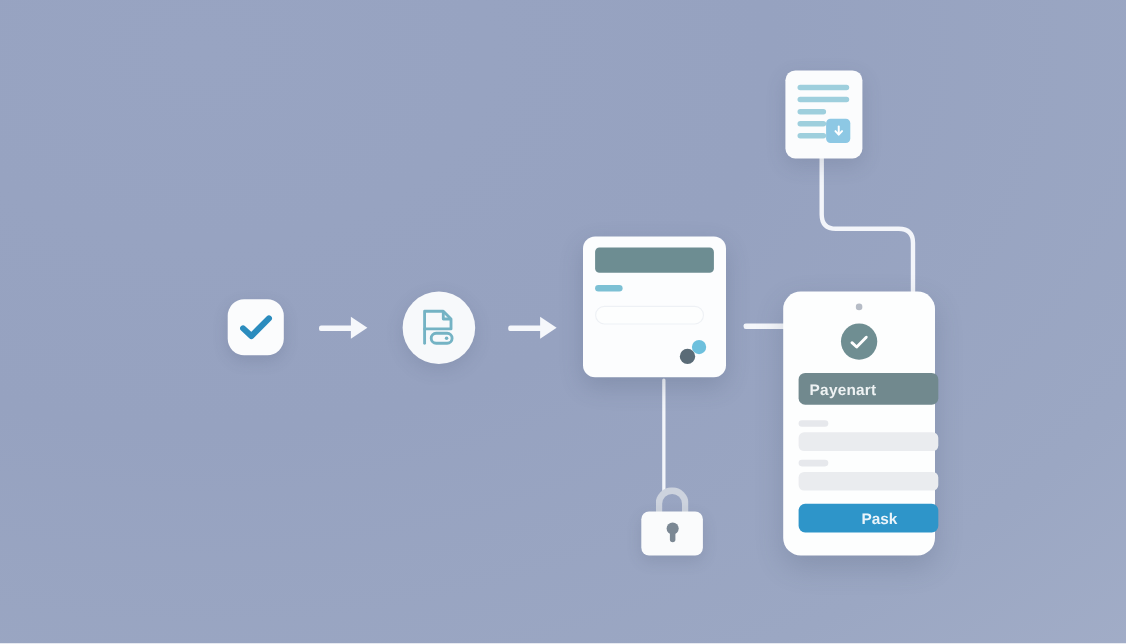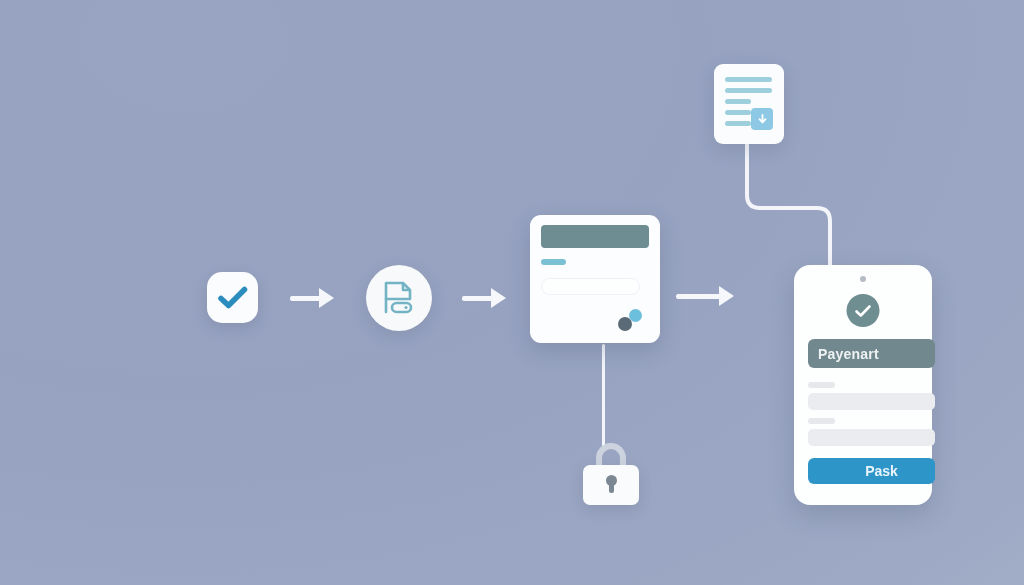--- a/index.html
+++ b/index.html
@@ -139,21 +139,21 @@
     background: #7b8894; border-radius: 50%;
   }
   #lock .keystem {
     position: absolute; left: 26px; top: 40px;
     width: 5px; height: 10px;
     background: #7b8894; border-radius: 0 0 3px 3px;
   }
 
   
   #phone {
-    position: absolute; left: 794px; top: 265px;
+    position: absolute; left: 712px; top: 265px;
     width: 138px; height: 240px;
     background: #fdfefe; border-radius: 16px;
     box-shadow: 0 10px 26px rgba(55,68,96,.20);
     padding: 12px 14px;
   }
   #phone .camera {
     position: absolute; left: 50%; top: 11px; transform: translateX(-50%);
     width: 6px; height: 6px; background: #b6bcc6; border-radius: 50%;
   }
   #phone .check-circle {

